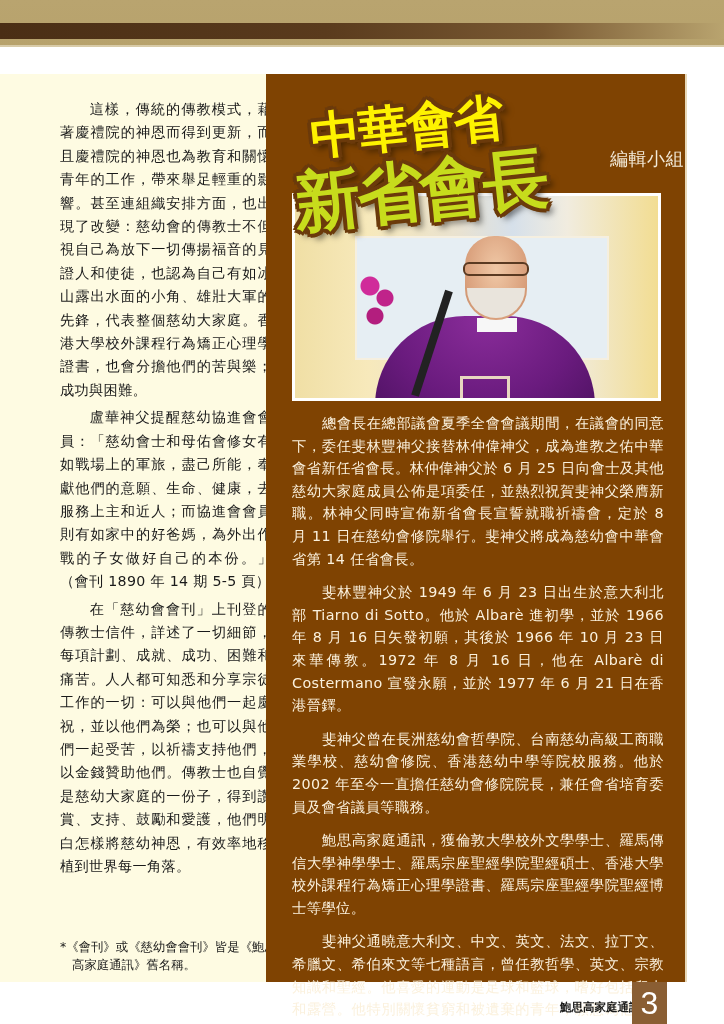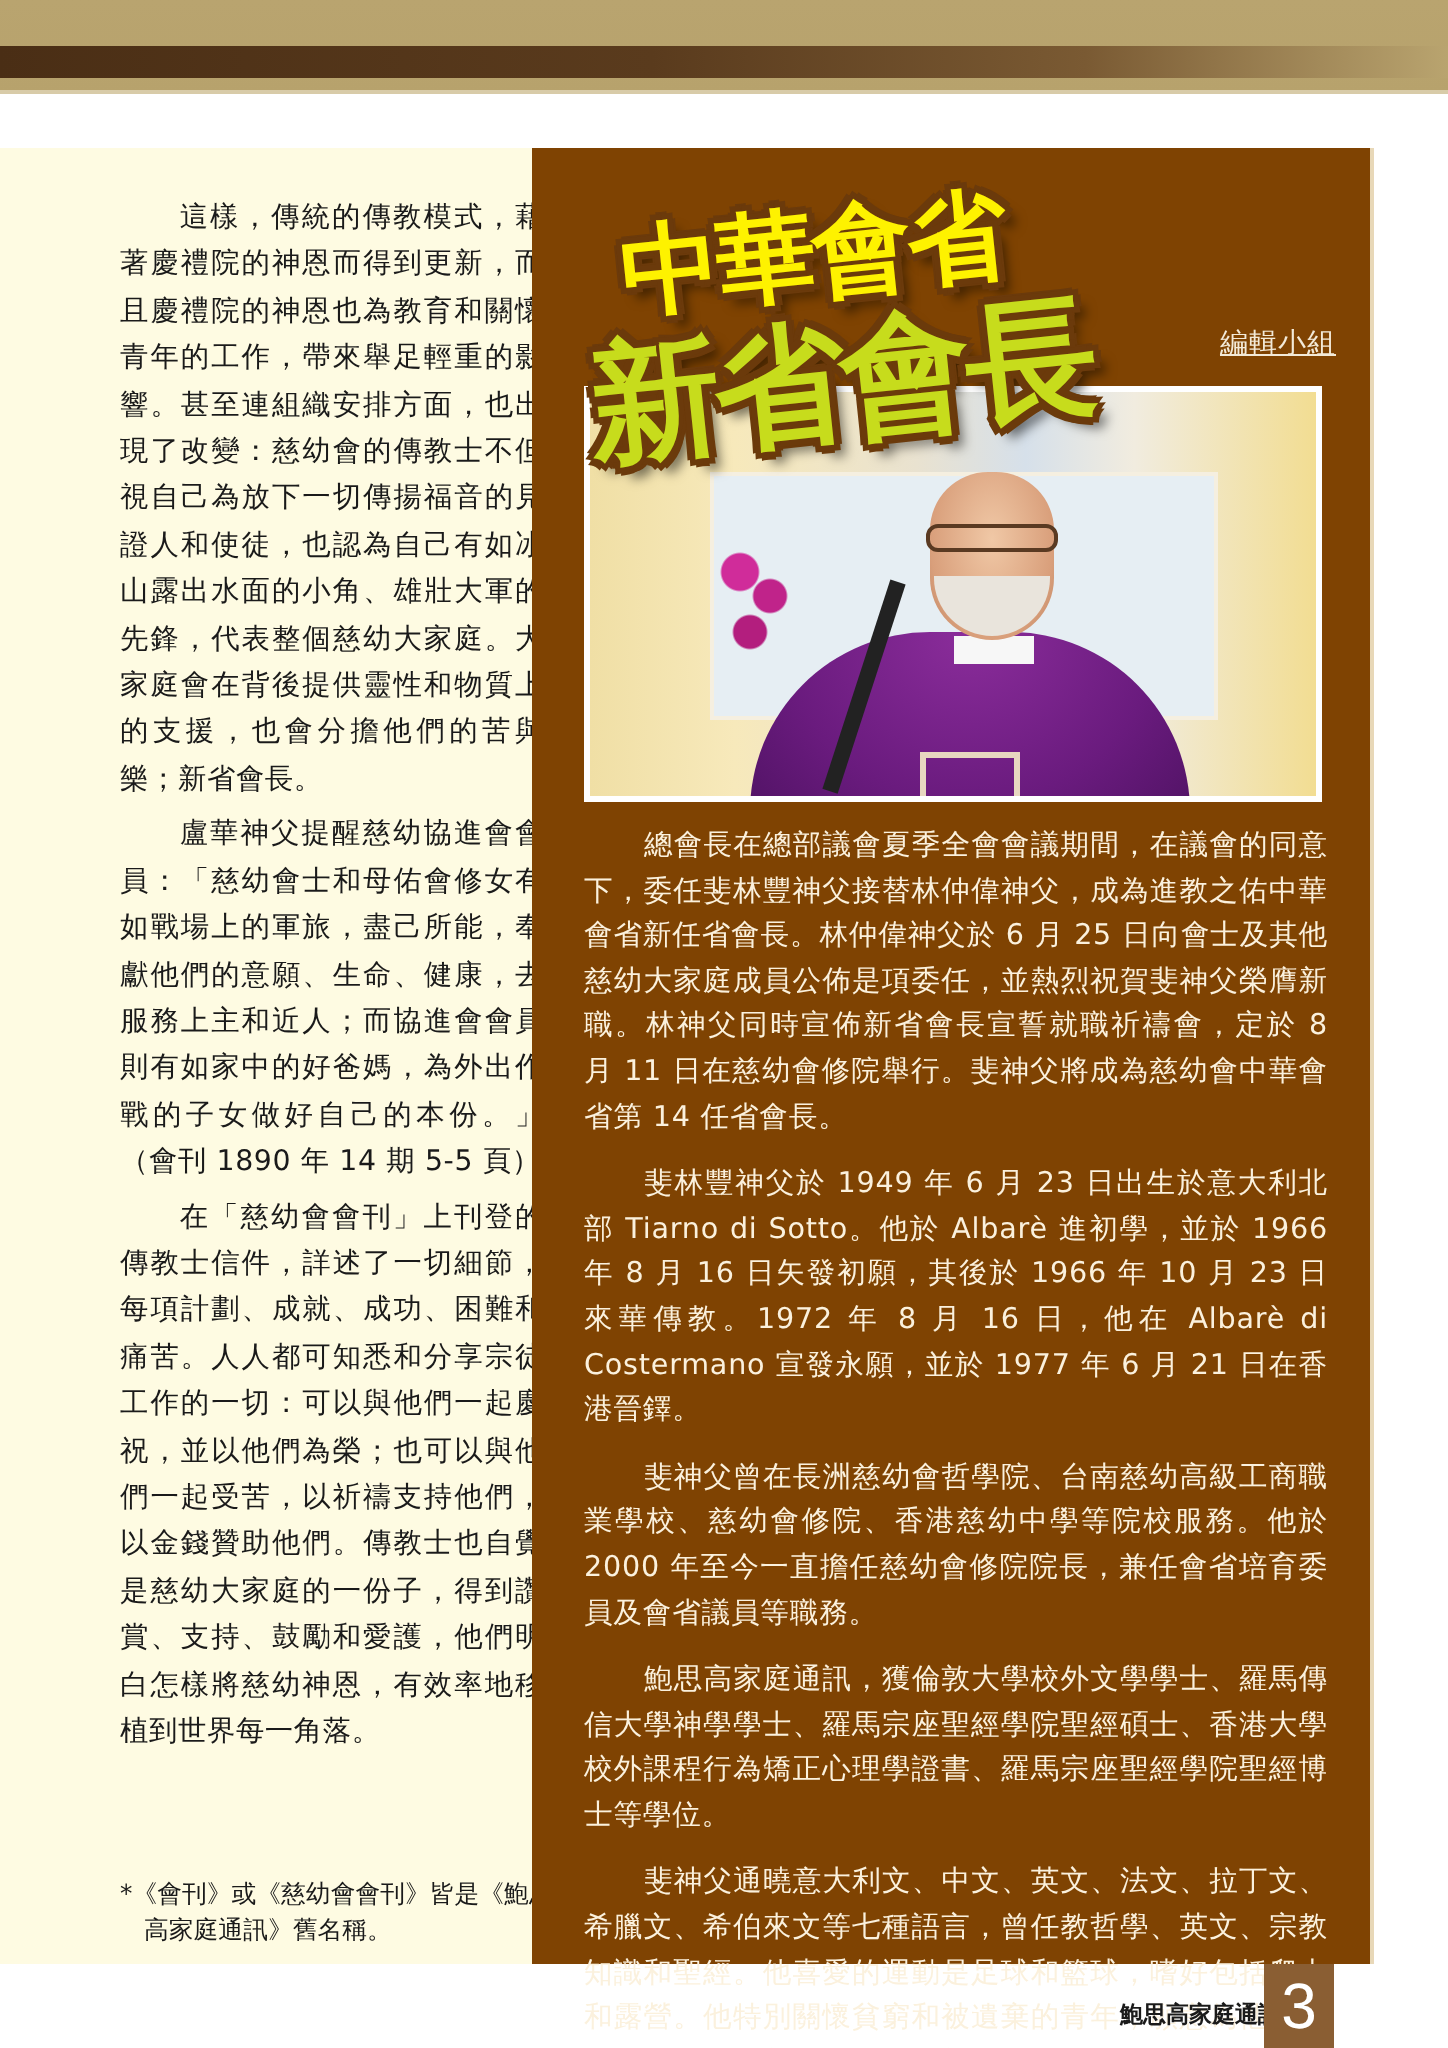--- a/index.html
+++ b/index.html
@@ -36,22 +36,22 @@
     padding-left:12px; text-indent:-12px;
   }
   .right-panel {
     position:absolute; left:266px; top:74px; width:419px; height:908px;
     background:#7f4302;
   }
   .right-edge {
     position:absolute; left:685px; top:74px; width:2px; height:908px; background:#e8d8b8;
   }
   .byline {
-    position:absolute; left:610px; top:163px;
-    color:#f3ead8; font-size:14px; letter-spacing:0.5px;text-decoration:underline;
+    position:absolute; left:610px; top:147px;
+    color:#f3ead8; font-size:18px; letter-spacing:0.5px;
   }
   .photo {
     position:absolute; left:292px; top:193px; width:369px; height:208px;
     background:#fff; padding:3px; box-sizing:border-box;
   }
   .photo-inner {
     width:100%; height:100%; position:relative; overflow:hidden;
     background:linear-gradient(90deg,#f0dfa5 0%, #f7e9bb 20%, #e9e2d0 45%, #d6e0ea 60%, #f1ecdf 75%, #f2dd92 100%);
   }
   .photo-inner .wall-panel {
@@ -132,21 +132,21 @@
 </style>
 </head>
 <body>
 
 <div class="top-band"></div>
 <div class="top-stripe"></div>
 <div class="top-line"></div>
 
 <div class="left-col"></div>
 <div class="left-text">
-  <p class="indent">這樣，傳統的傳教模式，藉著慶禮院的神恩而得到更新，而且慶禮院的神恩也為教育和關懷青年的工作，帶來舉足輕重的影響。甚至連組織安排方面，也出現了改變：慈幼會的傳教士不但視自己為放下一切傳揚福音的見證人和使徒，也認為自己有如冰山露出水面的小角、雄壯大軍的先鋒，代表整個慈幼大家庭。大家庭會在背後提供靈性和物質上的支援，也會分擔他們的苦與樂；新省會長。</p>
+  <p class="indent">這樣，傳統的傳教模式，藉著慶禮院的神恩而得到更新，而且慶禮院的神恩也為教育和關懷青年的工作，帶來舉足輕重的影響。甚至連組織安排方面，也出現了改變：慈幼會的傳教士不但視自己為放下一切傳揚福音的見證人和使徒，也認為自己有如冰山露出水面的小角、雄壯大軍的先鋒，代表整個慈幼大家庭。香港大學校外課程行為矯正心理學證書，也會分擔他們的苦與樂；成功與困難。</p>
   <p class="indent">盧華神父提醒慈幼協進會會員：「慈幼會士和母佑會修女有如戰場上的軍旅，盡己所能，奉獻他們的意願、生命、健康，去服務上主和近人；而協進會會員則有如家中的好爸媽，為外出作戰的子女做好自己的本份。」（會刊 1890 年 14 期 5-5 頁）</p>
   <p class="indent"><span>在「慈幼會會刊」上刊登的傳教士信件，詳述了一切細節，每項計劃、成就、成功、困難和痛苦。人人都可知悉和分享宗徒工作的一切：可以與他們一起慶祝，並以他們為榮；也可以與他們一起受苦，以祈禱支持他們，以金錢贊助他們。傳教士也自覺是慈幼大家庭的一份子，得到讚賞、支持、鼓勵和愛護，他們明白怎樣將慈幼神恩，有效率地移植到世界每一角落。</span></p>
 
 </div>
 <div class="footnote">*《會刊》或《慈幼會會刊》皆是《鮑思高家庭通訊》舊名稱。</div>
 
 <div class="right-panel"></div>
 <div class="right-edge"></div>
 
 <div class="photo">
@@ -165,19 +165,19 @@
 
 <div class="title-block">
   <div class="title-line1">中華會省</div>
   <div class="title-line2">新省會長</div>
 </div>
 <div class="byline">編輯小組</div>
 
 <div class="right-text">
   <p>總會長在總部議會夏季全會會議期間，在議會的同意下，委任斐林豐神父接替林仲偉神父，成為進教之佑中華會省新任省會長。林仲偉神父於 6 月 25 日向會士及其他慈幼大家庭成員公佈是項委任，並熱烈祝賀斐神父榮膺新職。林神父同時宣佈新省會長宣誓就職祈禱會，定於 8 月 11 日在慈幼會修院舉行。斐神父將成為慈幼會中華會省第 14 任省會長。</p>
   <p>斐林豐神父於 1949 年 6 月 23 日出生於意大利北部 Tiarno di Sotto。他於 Albarè 進初學，並於 1966 年 8 月 16 日矢發初願，其後於 1966 年 10 月 23 日來華傳教。1972 年 8 月 16 日，他在 Albarè di Costermano 宣發永願，並於 1977 年 6 月 21 日在香港晉鐸。</p>
-  <p>斐神父曾在長洲慈幼會哲學院、台南慈幼高級工商職業學校、慈幼會修院、香港慈幼中學等院校服務。他於 2000 年至今一直擔任慈幼會修院院長，兼任會省培育委員及會省議員等職務。</p>
+  <p>斐神父曾在長洲慈幼會哲學院、台南慈幼高級工商職業學校、慈幼會修院、香港慈幼中學等院校服務。他於 2002 年至今一直擔任慈幼會修院院長，兼任會省培育委員及會省議員等職務。</p>
   <p>鮑思高家庭通訊，獲倫敦大學校外文學學士、羅馬傳信大學神學學士、羅馬宗座聖經學院聖經碩士、香港大學校外課程行為矯正心理學證書、羅馬宗座聖經學院聖經博士等學位。</p>
   <p><span>斐神父通曉意大利文、中文、英文、法文、拉丁文、希臘文、希伯來文等七種語言，曾任教哲學、英文、宗教知識和聖經。他喜愛的運動是足球和籃球，嗜好包括爬山和露營。他特別關懷貧窮和被遺棄的青年，願意為他們服務。他虔誠事主，仰慕鮑思高神父，熱愛中國文化。</span><span class="emblem"></span></p>
 </div>
 
 <div class="page-label">鮑思高家庭通訊</div>
 <div class="page-number-box">3</div>
 
 </body></html>

